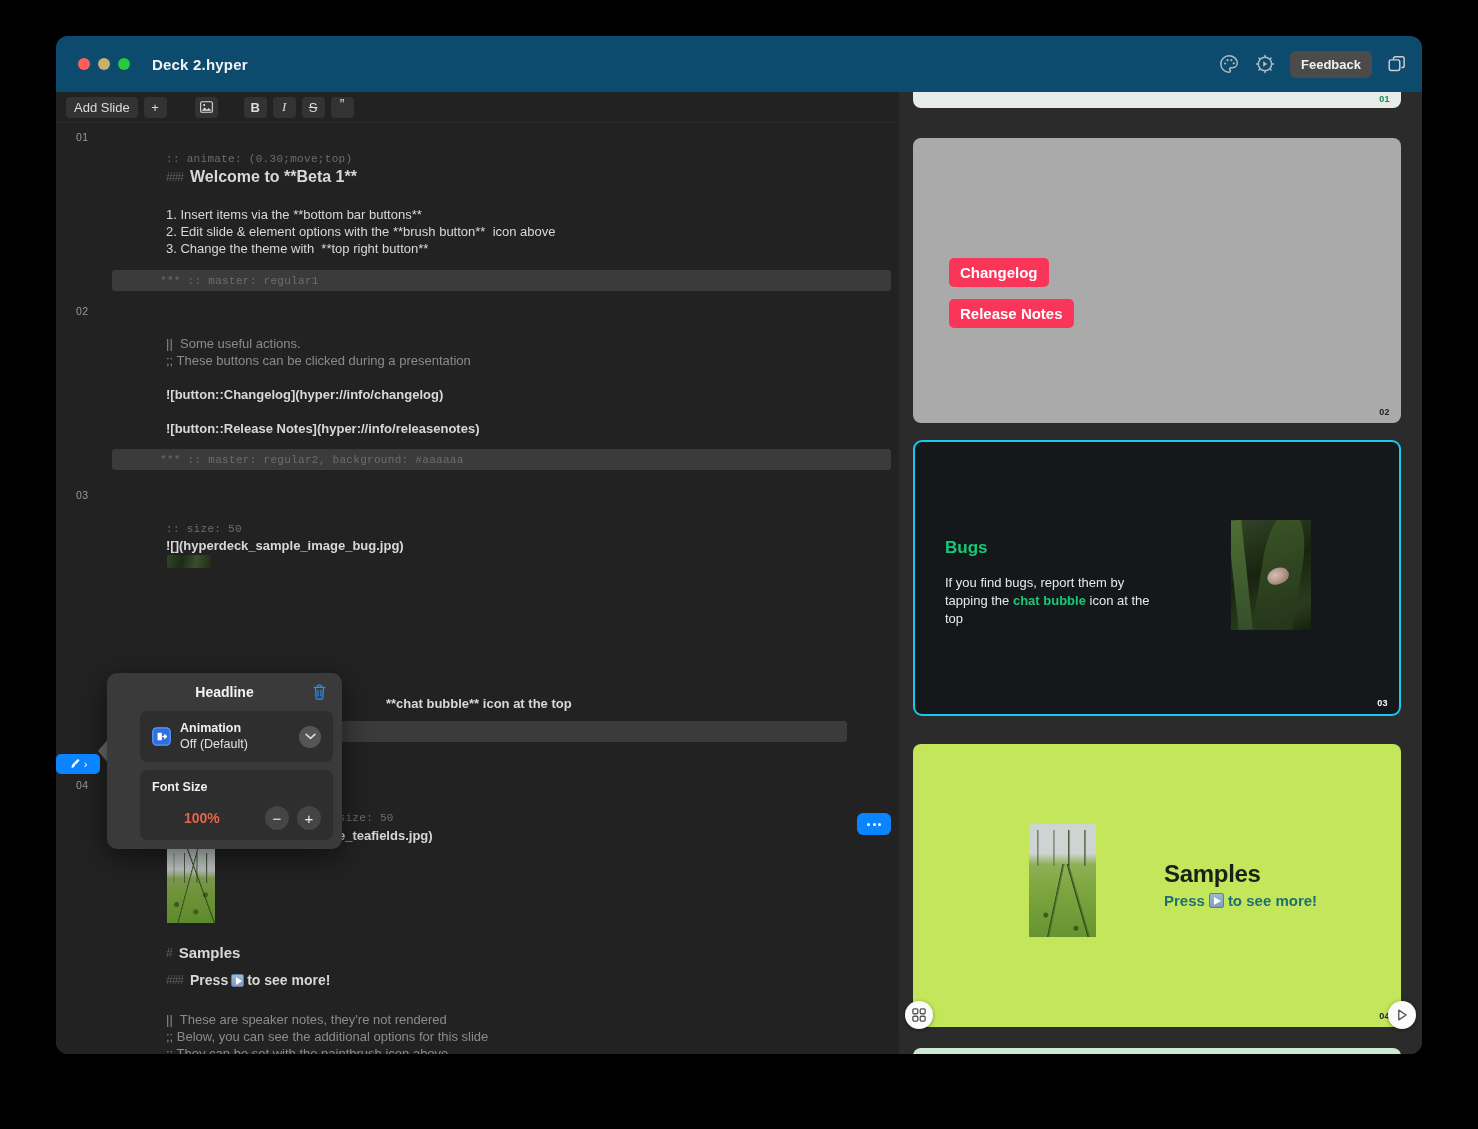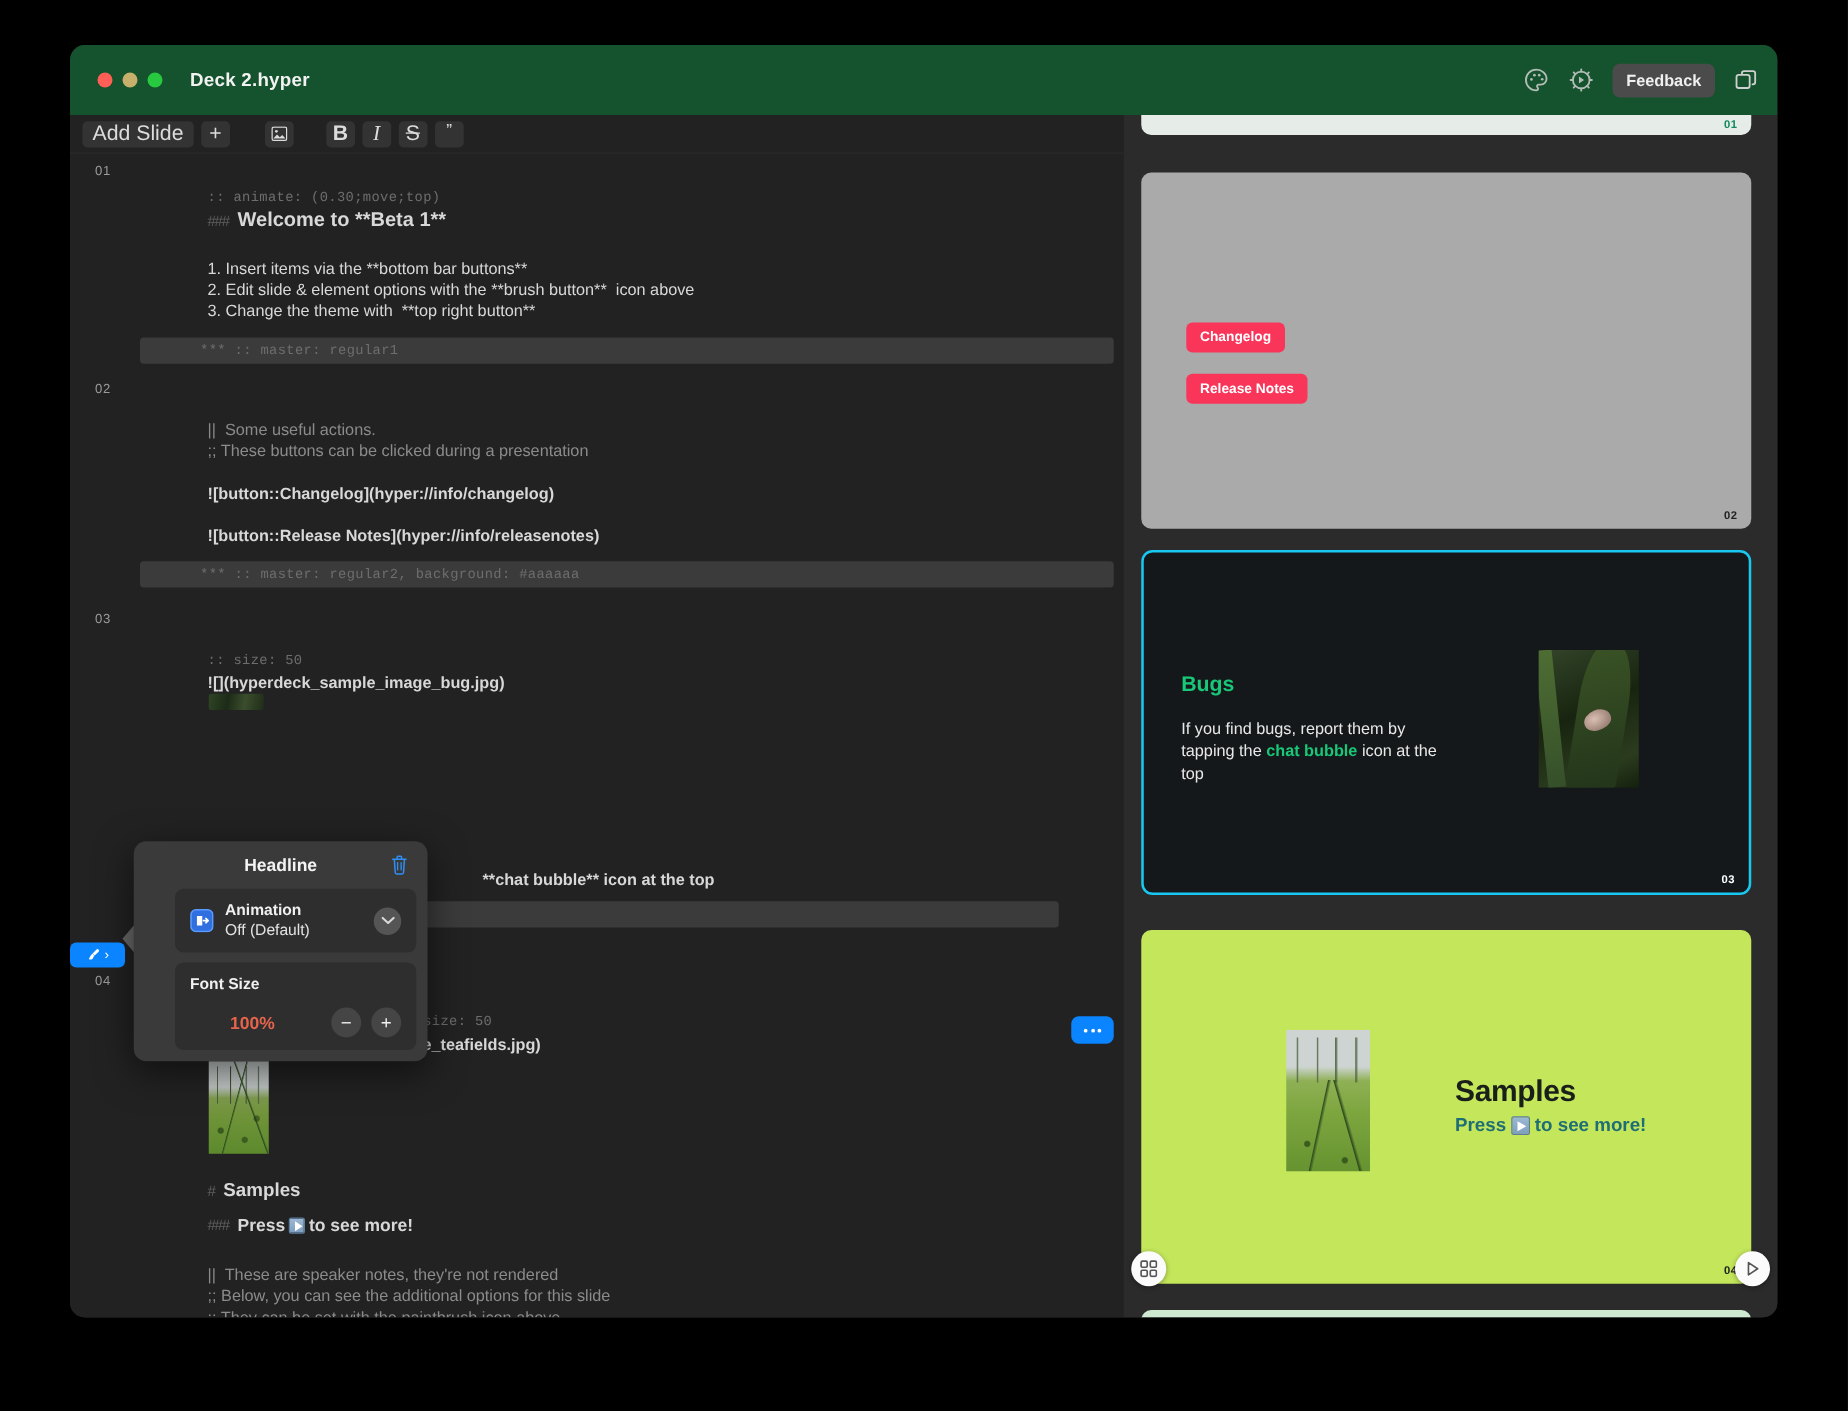--- a/index.html
+++ b/index.html
@@ -12,21 +12,21 @@
   #app-window {
     position: absolute; left: 56px; top: 36px;
     width: 1366px; height: 1018px;
     background: #2b2b2b;
     border-radius: 12px;
     overflow: hidden;
     box-shadow: 0 10px 40px rgba(0,0,0,0.7);
   }
   
   #titlebar {
-    height: 56px; background: #14532d;
+    height: 56px; background: #0c4a6e;
     display: flex; align-items: center;
     padding: 0 14px;
     position: relative;
   }
   .traffic { display: flex; gap: 8px; align-items: center; margin-left: 8px; }
   .tl { width: 12px; height: 12px; border-radius: 50%; display: block; }
   .tl.red { background: #ff5f57; }
   .tl.yellow { background: #c7b06b; }
   .tl.green { background: #28c840; }
   #doc-title {
@@ -75,21 +75,21 @@
     height: 31px; background: #222222;
     display: flex; align-items: center; gap: 6px;
     padding: 0 10px;
     border-bottom: 1px solid #2a2a2a;
   }
   .tb-btn {
     background: #333333; border: 0; border-radius: 4px;
     color: #dcdcdc; height: 21px;
     display: flex; align-items: center; justify-content: center;
     font-family: "Liberation Sans", sans-serif;
-    font-size: 17px; cursor: pointer; padding: 0 8px;
+    font-size: 13px; cursor: pointer; padding: 0 8px;
   }
   .tb-btn.sq { width: 23px; padding: 0; }
   .tb-gap { width: 16px; }
   .tb-gap2 { width: 14px; }
 
   
   #editor-scroll {
     position: absolute; top: 31px; left: 0; right: 0; bottom: 0;
     overflow: hidden;
     font-family: "Liberation Sans", sans-serif;
@@ -225,21 +225,21 @@
     position: absolute; right: 11px; bottom: 6px;
     font-size: 9px; font-family: "Liberation Sans", sans-serif;
     letter-spacing: .4px;
   }
   #slide1-card { top: -32px; height: 48px; background: #e6ece8; }
   #slide1-card .slide-badge { color: #138a5e; font-weight: 600; bottom: 4px; }
   #slide2-card { top: 46px; height: 285px; background: #aaaaaa; }
   #slide2-card .slide-badge { color: #222; font-weight: 600; }
   .pv-btn {
     position: absolute; background: #f9365a; color: #fff;
-    border-radius: 5px; font-size: 11px; font-weight: 600;
+    border-radius: 5px; font-size: 15px; font-weight: 600;
     padding: 6px 11px; border: 0; cursor: pointer;
     font-family: "Liberation Sans", sans-serif; white-space: nowrap;
   }
   #slide3-card {
     top: 348px; height: 276px; background: #15181a;
     border: 2px solid #18c8f0; border-radius: 9px;
   }
   #slide3-card .slide-badge { color: #fff; font-weight: 700; }
   #s3-title {
     position: absolute; left: 30px; top: 96px;

